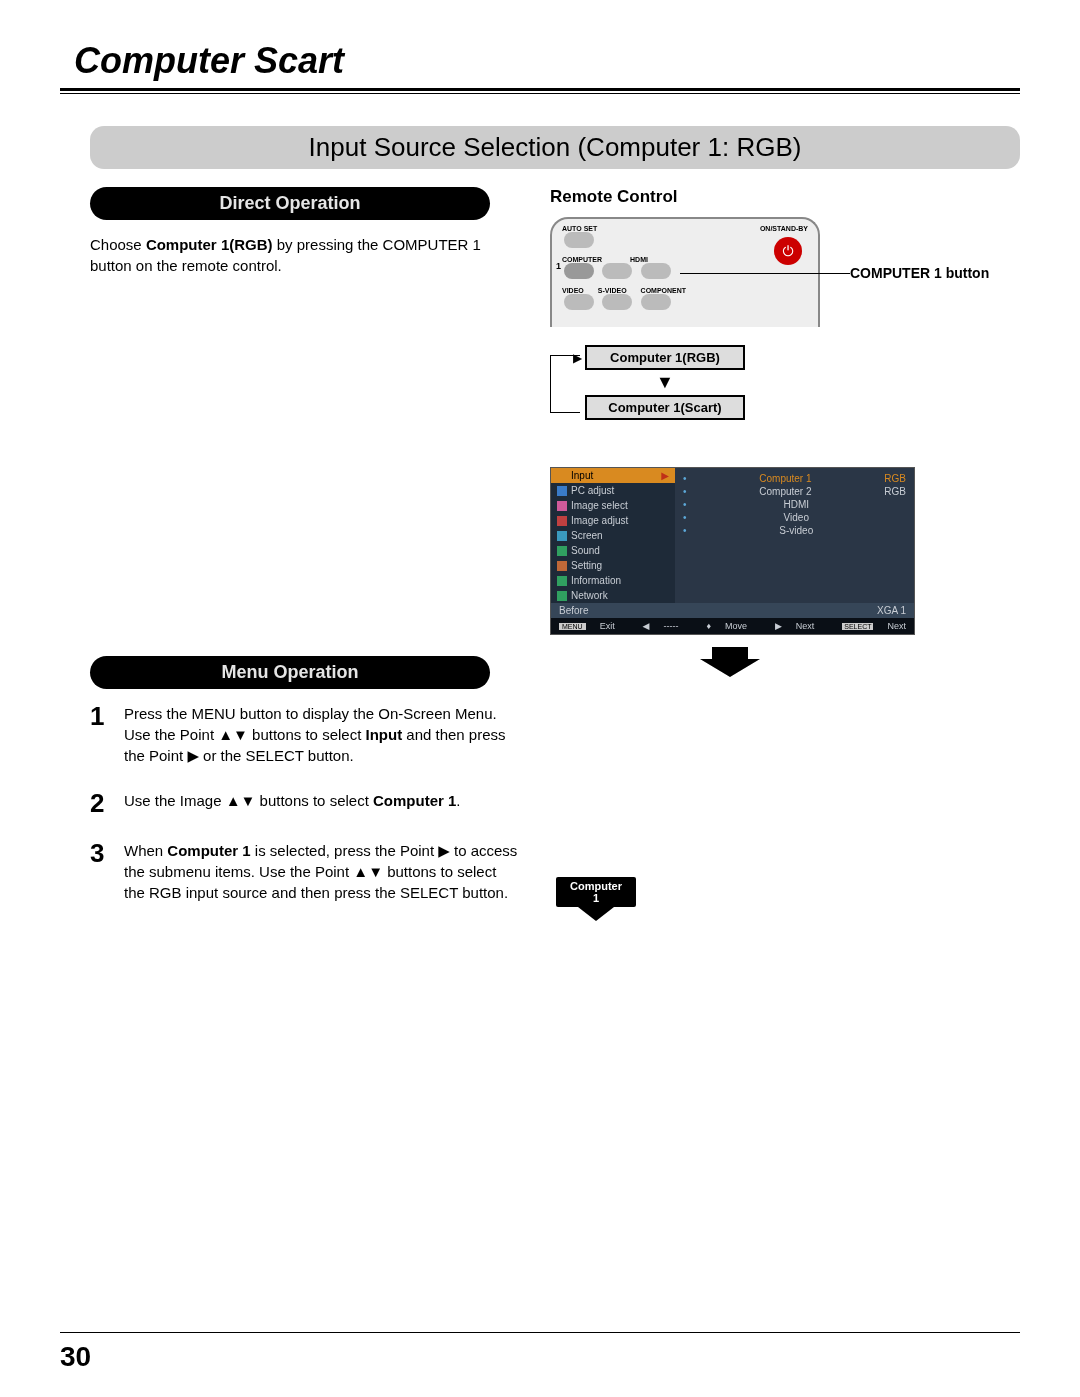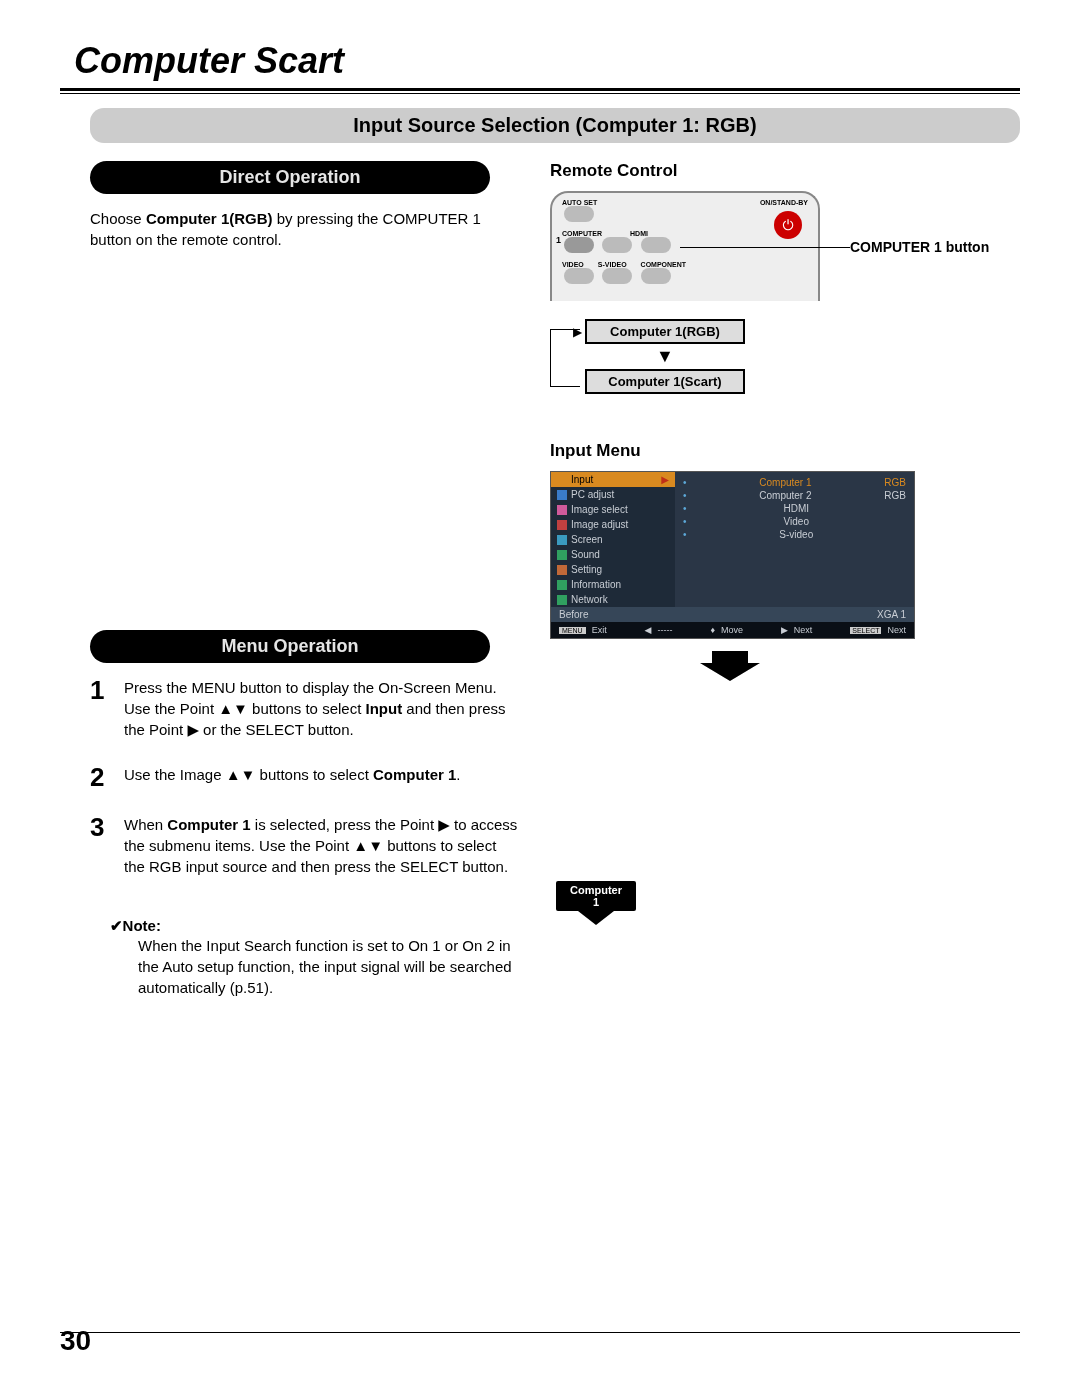--- a/index.html
+++ b/index.html
@@ -16,26 +16,26 @@
     font-size: 36px;
     font-weight: bold;
     font-style: italic;
     margin-left: 14px;
     margin-bottom: 6px;
   }
   .hr-thick { border: none; border-top: 3px solid #000; margin-bottom: 2px; }
   .hr-thin { border: none; border-top: 1px solid #000; }
   .section-header {
     background: #ccc;
-    font-size: 20px;
-    font-weight: bold;
+    font-size: 26px;
+    font-weight: normal;
     text-align: center;
     padding: 6px 0;
     border-radius: 14px;
-    margin: 14px 0 18px 30px;
+    margin: 32px 0 18px 30px;
   }
   .columns { display: flex; gap: 30px; margin-left: 30px; }
   .left-col { width: 430px; }
   .right-col { flex: 1; }
   .pill-header {
     background: #000; color: #e5e5e5;
     font-weight: bold; font-size: 18px;
     text-align: center;
     padding: 6px 0;
     border-radius: 18px;
@@ -92,39 +92,39 @@
     position: absolute; left: 23px; top: 6px;
     font-size: 12px;
   }
   .steps { margin-top: 12px; }
   .step { display: flex; gap: 14px; margin-bottom: 24px; }
   .step-num { font-size: 26px; font-weight: bold; width: 20px; line-height: 1; }
   .step-text { font-size: 15px; line-height: 1.4; flex: 1; }
   .note-block { margin-top: 40px; margin-left: 20px; }
   .note-title { font-weight: bold; font-size: 15px; }
   .note-text { font-size: 15px; line-height: 1.4; margin-left: 28px; max-width: 410px; }
-  .page-num { position: absolute; bottom: 40px; left: 60px; font-size: 28px; font-weight: bold; }
+  .page-num { position: absolute; bottom: 24px; left: 60px; font-size: 28px; font-weight: bold; }
   .bottom-rule { position: absolute; bottom: 64px; left: 60px; right: 60px; border-top: 1px solid #000; }
   
   .osd {
     width: 365px; border: 1px solid #555; background: #1e2a38;
     font-size: 10px; color: #c8cdd4;
   }
   .osd-row { display: flex; }
   .osd-left { width: 124px; }
   .osd-right { flex: 1; background: #2a3646; padding: 4px 8px; }
   .osd-item { padding: 2px 6px; display: flex; align-items: center; gap: 4px; }
   .osd-item.active { background: #d98a20; color: #000; }
   .osd-icon { width: 10px; height: 10px; display: inline-block; }
   .osd-submenu-item { padding: 1px 0; display: flex; justify-content: space-between; }
   .osd-submenu-item.sel { color: #d98a20; }
   .osd-bullet::before { content: "• "; color: #5ca8d8; }
   .osd-sysbar { background: #364658; padding: 2px 8px; display: flex; justify-content: space-between; font-size: 10px; }
   .osd-footer { background: #0a0f16; padding: 3px 8px; display: flex; justify-content: space-between; font-size: 9px; }
-  .osd-footer span { display: inline-flex; align-items: center; gap: 6px; }
+  .osd-footer span { display: inline-flex; align-items: center; gap: 14px; }
   .down-arrow-big {
     width: 60px; height: 30px; margin: 12px 0 0 150px;
     background: #000;
     clip-path: polygon(20% 0, 80% 0, 80% 40%, 100% 40%, 50% 100%, 0 40%, 20% 40%);
   }
   .tooltip-arrow {
     position: relative; width: 80px; margin: 200px 0 0 6px;
   }
   .tooltip-box {
     background: #000; color: #fff; font-size: 11px; font-weight: bold;
@@ -170,24 +170,20 @@
         </div>
       </div>
       <div class="step">
         <div class="step-num">3</div>
         <div class="step-text">
           <span>When </span><b>Computer 1</b><span> is selected, press the Point ▶ to access the submenu items. Use the Point ▲▼ buttons to select the RGB input source and then press the SELECT button.</span>
         </div>
       </div>
     </div>
 
-    <div class="note-block">
-      <div class="note-title">✔Note:</div>
-      <div class="note-text">When the Input Search function is set to On 1 or On 2 in the Auto setup function, the input signal will be searched automatically (p.51).</div>
-    </div>
   </div>
 
   <div class="right-col">
     <div class="sub-heading">Remote Control</div>
 
     <div class="remote-area">
       <div class="remote-body">
         <div style="display:flex;justify-content:space-between">
           <span class="remote-label">AUTO SET</span>
           <span class="remote-label">ON/STAND-BY</span>
@@ -218,21 +214,20 @@
       <div class="flow-boxes" style="width:200px">
         <div class="flow-loop-left"></div>
         <div class="flow-loop-arrow">▶</div>
         <div class="flow-box">Computer 1(RGB)</div>
         <div class="flow-arrow">▼</div>
         <div class="flow-box">Computer 1(Scart)</div>
       </div>
     </div>
 
     <div style="height:40px"></div>
-    <div class="sub-heading">Input Menu</div>
 
     <div class="osd">
       <div class="osd-row">
         <div class="osd-left" id="osd-left-menu">
             <div class="osd-item active">
               <span class="osd-icon" style="background: rgb(217, 138, 32);"></span>
               <span>Input</span>
               <span style="margin-left: auto; color: rgb(192, 48, 24);">▶</span>
             </div>
             <div class="osd-item">

